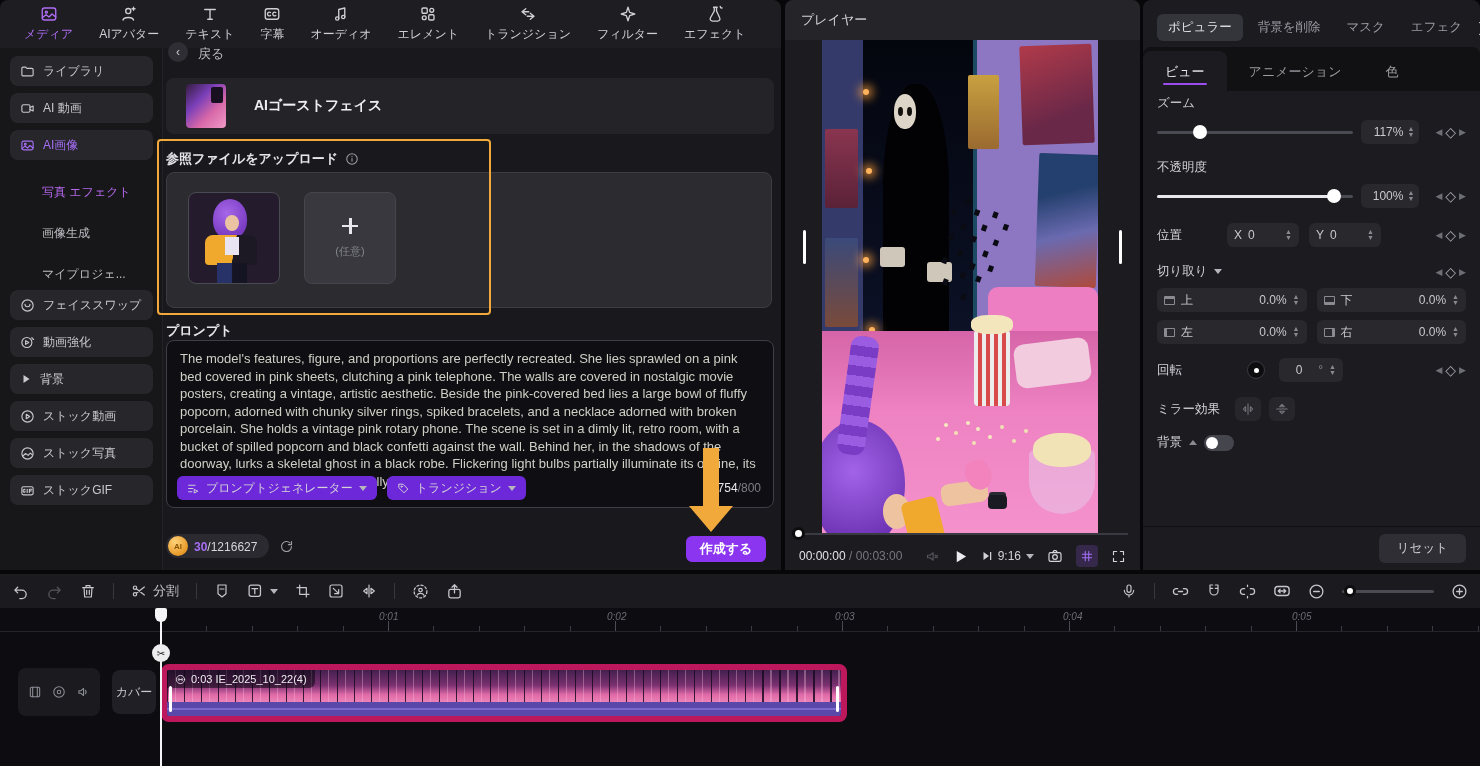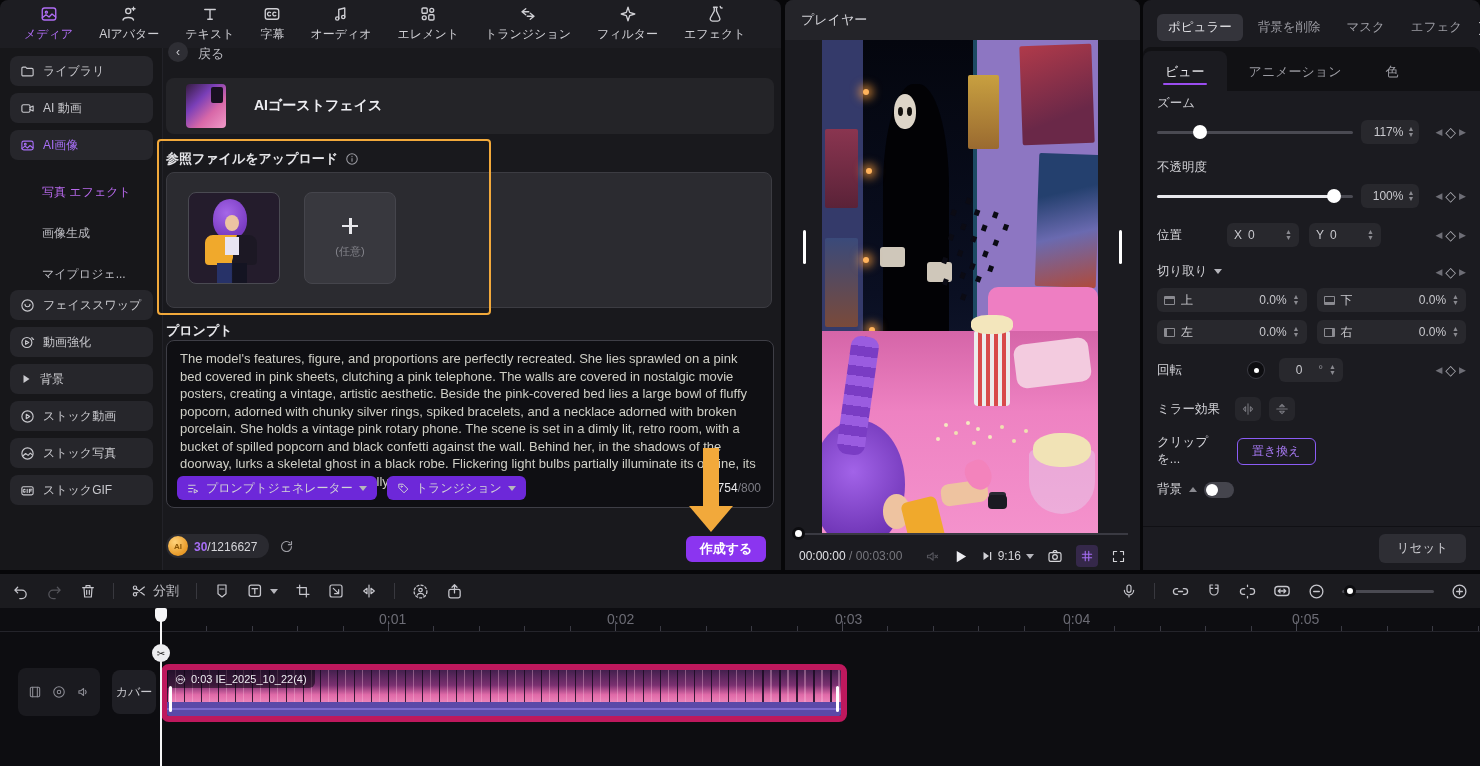--- a/index.html
+++ b/index.html
@@ -176,21 +176,21 @@
   .ztrack { width:92px; height:3px; background:#4a4a52; border-radius:2px; position:relative; }
   .zthumb { position:absolute; left:2px; top:-4.5px; width:12px; height:12px; border-radius:50%; background:#fff; border:3px solid #0d0d10; }
 
   
   #timeline { left:0; top:608px; width:1480px; height:158px; background:#0d0d11; }
   #ruler { position:absolute; left:0; top:0; width:1480px; height:24px; border-bottom:1px solid #24242b; }
   #ticks-min { position:absolute; left:161px; right:0; bottom:0; height:5px;
     background:repeating-linear-gradient(90deg,#3a3a44 0 1px,transparent 1px 45.4px); }
   #ticks-maj { position:absolute; left:161px; right:0; bottom:0; height:10px;
     background:repeating-linear-gradient(90deg,#4a4a54 0 1px,transparent 1px 227px); }
-  .rlabel { position:absolute; top:3px; font-size:14px; color:#6c6c75; }
+  .rlabel { position:absolute; top:3px; font-size:10px; color:#6c6c75;font-style:italic; }
   #playhead { position:absolute; left:160px; top:0; width:2px; height:158px; background:#f5f5f7; z-index:4; }
   #phead-top { position:absolute; left:155px; top:0; width:12px; height:14px; background:#f5f5f7; border-radius:2px 2px 6px 6px; z-index:5; }
   #ph-scissor { position:absolute; left:152px; top:36px; width:18px; height:18px; border-radius:50%; background:#ededf0;
     display:flex; align-items:center; justify-content:center; font-size:10px; color:#222; z-index:5; }
   #trackhead { position:absolute; left:18px; top:60px; width:82px; height:48px; background:#1a1a1f; border-radius:8px;
     display:flex; align-items:center; justify-content:center; gap:10px; color:#8e8e96; }
   #coverbtn { position:absolute; left:112px; top:62px; width:44px; height:44px; background:#1f1f25; border:none; border-radius:8px;
     color:#c9c9ce; font-size:12px; cursor:pointer; }
   #clip { position:absolute; left:161px; top:56px; width:686px; height:58px; border:6px solid #be185d; border-radius:8px;
     overflow:hidden; background:#2a1230; cursor:pointer; }
@@ -629,24 +629,20 @@
           <path d="M12 3v18M8 8l-4 4 4 4zM16 8l4 4-4 4z"></path>
         </svg>
     </div>
     <div class="mirrorbtn">
       <svg class="ic" width="14" height="14" viewBox="0 0 24 24">
           <path d="M3 12h18M8 8l4-4 4 4zM8 16l4 4 4-4z"></path>
         </svg>
     </div>
   </div>
 
-  <div class="prow" style="margin-top:13px;display:flex;align-items:center;gap:10px">
-    <div class="plabel" style="width:70px">クリップを...</div>
-    <button id="replacebtn">置き換え</button>
-  </div>
 
   <div class="prow" style="margin-top:13px;display:flex;align-items:center;gap:7px">
     <div class="plabel">背景</div>
     <span style="width:0;height:0;border-left:4px solid transparent;border-right:4px solid transparent;border-bottom:5px solid #8a8a90"></span>
     <div class="toggle"></div>
   </div>
 
   <div id="resetrow">
     <button id="resetbtn">リセット</button>
   </div>

